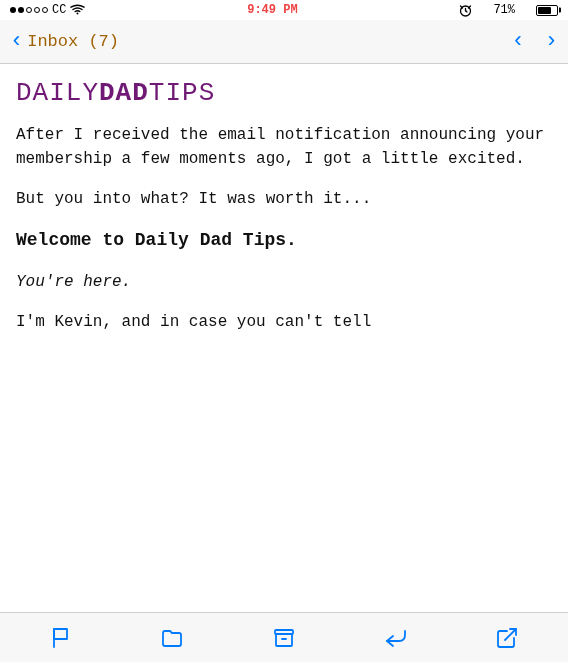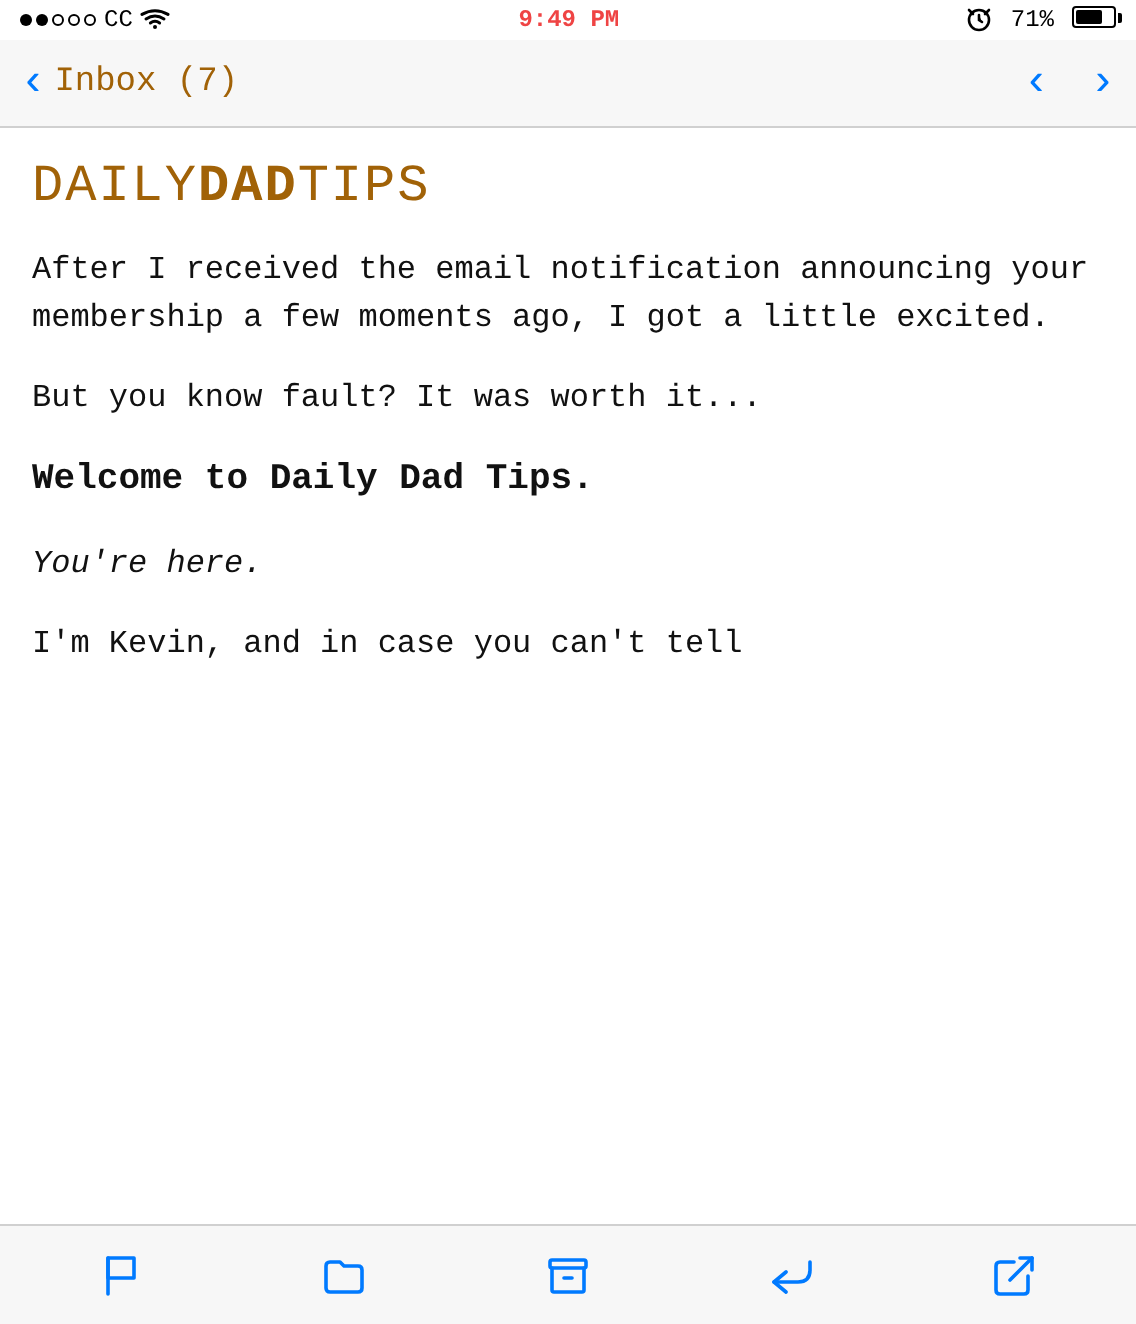--- a/index.html
+++ b/index.html
@@ -65,21 +65,22 @@
     }
 
     .status-center {
       font-size: 12px;
       font-weight: 600;
       color: #ef4444;
     }
 
     .status-right {
       display: flex;
-      gap: 9px;
+      align-items: center;
+      gap: 21px;
       font-size: 12px;
     }
 
     .battery-icon {
       width: 22px;
       height: 11px;
       border: 1.5px solid #000;
       border-radius: 2px;
       position: relative;
       display: flex;
@@ -157,21 +158,21 @@
       overflow-y: auto;
       padding: 14px 16px 10px 16px;
       background: #fff;
     }
 
     .email-brand {
       font-size: 26px;
       font-weight: 300;
       letter-spacing: 1px;
       margin-bottom: 14px;
-      color: #a16207;
+      color: #701a75;
       line-height: 1.2;
     }
 
     .email-brand strong {
       font-weight: 800;
     }
 
     .email-paragraph {
       font-size: 16px;
       line-height: 1.5;
@@ -269,21 +270,21 @@
     </div>
   </div>
 
   <div class="email-content">
 
     <div class="email-brand">
       <span>DAILY</span><strong>DAD</strong><span>TIPS</span>
     </div>
 
     <p class="email-paragraph">After I received the email notification announcing your membership a few moments ago, I got a little excited.</p>
-    <p class="email-paragraph">But you know fault? It was worth it...</p>
+    <p class="email-paragraph">But you into what? It was worth it...</p>
     <p class="email-paragraph bold">Welcome to Daily Dad Tips.</p>
     <p class="email-paragraph italic">You're here.</p>
     <p class="email-paragraph">I'm Kevin, and in case you can't tell</p>
 
   </div>
 
   <div class="toolbar">
 
     <div class="toolbar-btn">
       <svg viewBox="0 0 24 24">

